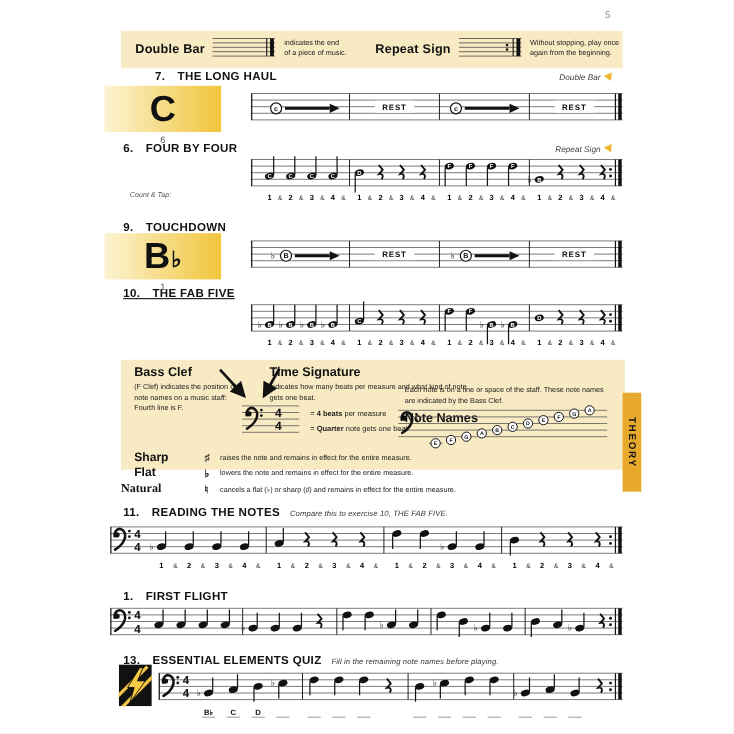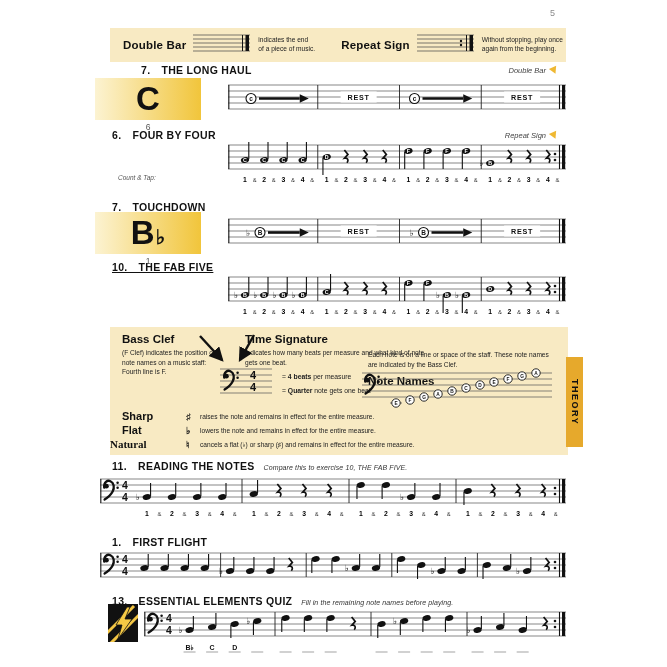--- a/index.html
+++ b/index.html
@@ -15,21 +15,21 @@
   .exsub{font-weight:normal;font-style:italic;font-size:7px;color:#333;margin-left:9px;letter-spacing:.1px;}
   .rightlab{position:absolute;font-size:7.5px;font-style:italic;color:#444;display:flex;
             align-items:center;justify-content:flex-end;gap:4px;}
   .goldarrow{display:inline-block;width:0;height:0;border-left:4px solid transparent;
              border-right:4px solid transparent;border-top:7px solid #EFB832;transform:rotate(-25deg);}
   .keybox{position:absolute;background:linear-gradient(90deg,#FCF3D2,#F1C53B);
           display:flex;align-items:center;justify-content:center;font-weight:bold;font-size:33px;}
   .keyflat{font-size:20px;margin-top:7px;margin-left:1px;}
   .keycount{position:absolute;font-size:8.5px;color:#555;text-align:center;}
   .countlabel{position:absolute;font-size:6.5px;font-style:italic;color:#555;}
-  .theorybox{position:absolute;left:110px;top:327px;width:458px;height:128px;background:#F8EAC3;}
+  .theorybox{position:absolute;left:110px;top:327px;width:458px;height:100px;background:#F8EAC3;}
   .theorytab{position:absolute;left:566px;top:357px;width:17px;height:90px;background:#E6A92C;
              display:flex;align-items:center;justify-content:center;}
   .theorytab span{writing-mode:vertical-rl;font-weight:bold;font-size:9px;letter-spacing:1.5px;color:#111;}
   .t-title{position:absolute;font-weight:bold;font-size:11.5px;}
   .t-body{position:absolute;font-size:6.6px;line-height:1.45;color:#222;}
   .t-eq{position:absolute;font-size:6.8px;color:#222;}
   .t-eq b{font-weight:bold;}
   .acc-name{position:absolute;font-weight:bold;font-size:11px;}
   .acc-glyph{position:absolute;font-size:9.5px;font-weight:bold;}
   .acc-desc{position:absolute;font-size:6.6px;color:#222;}
@@ -214,21 +214,21 @@
         <text x="291.059375" y="45" font-size="5.8" fill="#333" text-anchor="middle" font-weight="normal" font-family="&quot;Liberation Sans&quot;,sans-serif">&amp;</text>
         <text x="300.665" y="45" font-size="6.8" fill="#000" text-anchor="middle" font-weight="bold" font-family="&quot;Liberation Sans&quot;,sans-serif">3</text>
         <text x="310.270625" y="45" font-size="5.8" fill="#333" text-anchor="middle" font-weight="normal" font-family="&quot;Liberation Sans&quot;,sans-serif">&amp;</text>
         <text x="319.87625" y="45" font-size="6.8" fill="#000" text-anchor="middle" font-weight="bold" font-family="&quot;Liberation Sans&quot;,sans-serif">4</text>
         <text x="329.481875" y="45" font-size="5.8" fill="#333" text-anchor="middle" font-weight="normal" font-family="&quot;Liberation Sans&quot;,sans-serif">&amp;</text>
         <circle cx="327" cy="17" r="1.3" fill="#111"></circle>
         <circle cx="327" cy="23" r="1.3" fill="#111"></circle>
         <line x1="331.5" y1="8" x2="331.5" y2="32" stroke="#111" stroke-width="1.1"></line>
         <rect x="334" y="8" width="3.2" height="24" fill="#111"></rect>
       </svg>
-      <div class="exhead" style="left: 112px; top: 201px;"><span>7.  TOUCHDOWN</span></div>
+      <div class="exhead" style="left: 112px; top: 201px;"><span>9.  TOUCHDOWN</span></div>
       <div class="keybox" style="left: 95px; top: 212px; width: 106px; height: 42px;">
         <span>B</span>
         <span class="keyflat">♭</span>
       </div>
       <div class="keycount" style="left: 95px; top: 256px; width: 106px;">1</div>
       <svg width="338" height="38" style="position: absolute; left: 228px; top: 212px; overflow: visible;">
         <line x1="0" y1="7" x2="338" y2="7" stroke="#555" stroke-width="0.7"></line>
         <line x1="0" y1="13" x2="338" y2="13" stroke="#555" stroke-width="0.7"></line>
         <line x1="0" y1="19" x2="338" y2="19" stroke="#555" stroke-width="0.7"></line>
         <line x1="0" y1="25" x2="338" y2="25" stroke="#555" stroke-width="0.7"></line>

